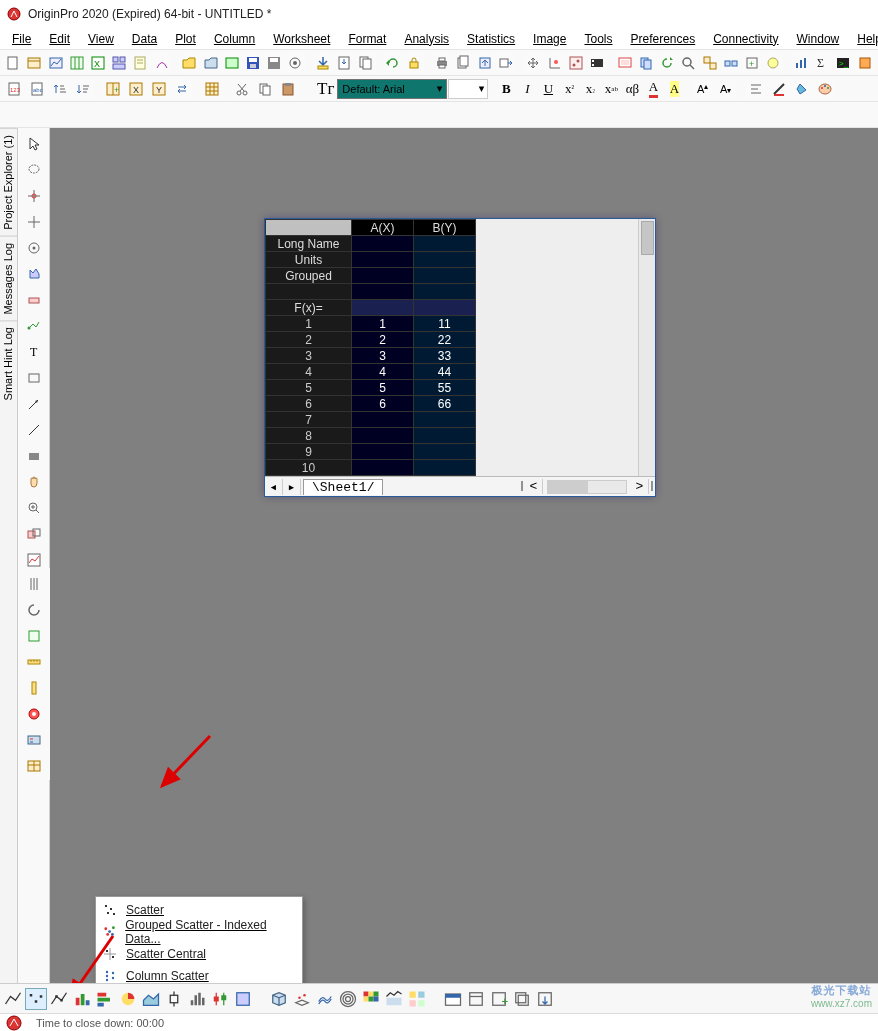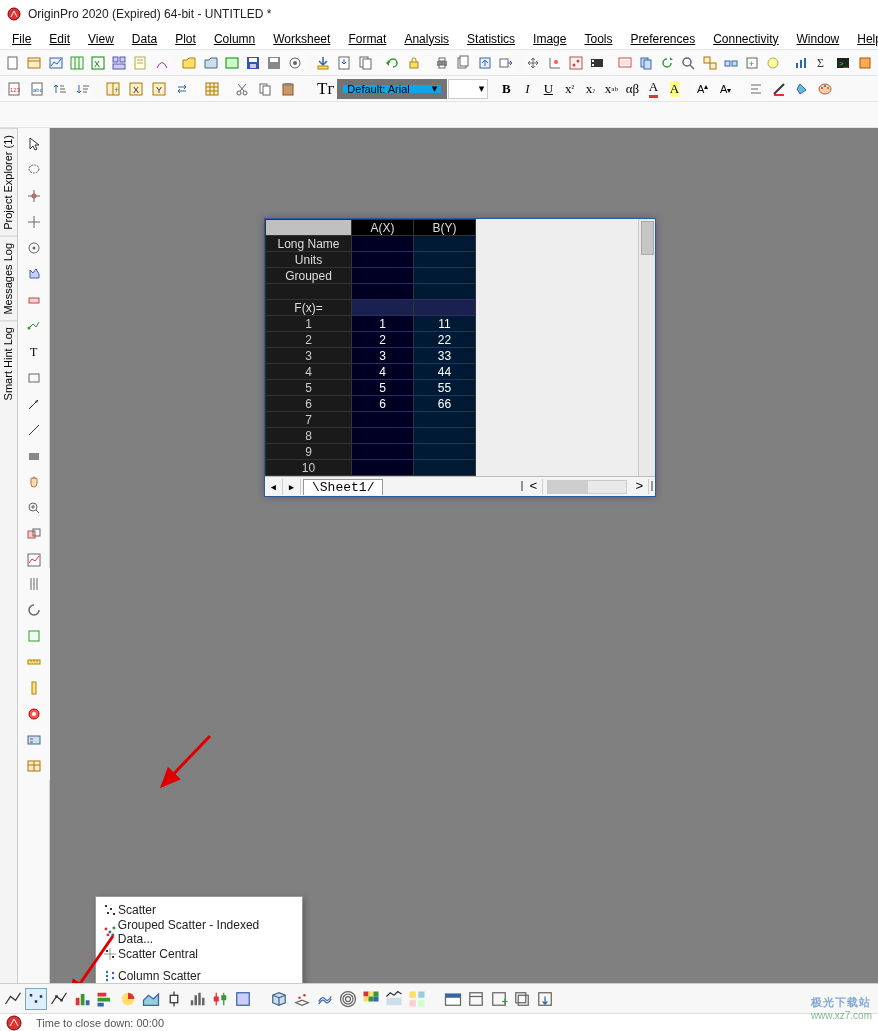--- a/index.html
+++ b/index.html
@@ -18,21 +18,21 @@
 
 .menubar { height: 22px; display: flex; align-items: center; padding: 0 4px; gap: 2px; background:#fff; border-bottom:1px solid #e5e5e5;}
 .menu-item { padding: 2px 8px; cursor: default; }
 .menu-item span.ul { text-decoration: underline; }
 
 
 .toolbar-row { display: flex; align-items: center; padding: 1px 3px; gap: 1px; border-bottom: 1px solid #e5e5e5; background:#f9f9f9; height:26px;}
 .tbtn { width:22px; height:22px; display:flex; align-items:center; justify-content:center; border:1px solid transparent; background:#fafafa;}
 .tbtn svg { width:16px; height:16px;}
 .tsep { width:6px; }
-.font-box { display:flex; align-items:center; gap:2px; background:#0ea5e9; border:6px solid #737373; padding:0 4px; height:20px; font-size:11px; min-width:110px;}
+.font-box { display:flex; align-items:center; gap:2px; background:#0f766e; border:1px solid #737373; padding:0 4px; height:20px; font-size:11px; min-width:110px;}
 .num-box { width:40px; height:20px; border:1px solid #ccc; background:#fff; font-size:11px; padding:0 3px; display:flex; align-items:center;}
 .fmt-btn { width:20px; height:20px; display:flex; align-items:center; justify-content:center; font-family:"Times New Roman", serif; font-size:13px;}
 
 
 .workspace { position: relative; height: calc(1031px - 28px - 22px - 26px - 26px - 26px - 30px - 18px); background: #808080; }
 
 
 .side-tabs { position: absolute; left:0; top:0; width:18px; background:#f4f4f4; border-right:1px solid #ccc; height:100%; display:flex; flex-direction:column;}
 .side-tab { writing-mode: vertical-rl; transform: rotate(180deg); font-size:11px; padding:6px 2px; border-bottom:1px solid #ccc; text-align:center;}
 
@@ -66,37 +66,37 @@
 .vscroll-thumb { position:absolute; top:2px; left:2px; width:13px; height:34px; background:#c6c6c6; border:1px solid #aaa;}
 .sheet-tabs { height:20px; background:#f4f4f4; display:flex; align-items:center; border-top:1px solid #bbb; font-family:"Courier New", monospace; font-size:13px;}
 .nav-arrow { width:18px; text-align:center; border-right:1px solid #ccc;}
 .tab-label { background:#fff; border:1px solid #999; border-bottom:none; padding:0 8px; margin-left:2px;}
 .hscroll-track { flex:1; margin:0 4px; height:14px; background:#e9e9e9; border:1px solid #ccc; position:relative;}
 .hscroll-thumb { position:absolute; left:0; width:40px; height:100%; background:#cdcdcd;}
 
 
 .popup { position:absolute; left:95px; top:768px; width:208px; background:#fff; border:1px solid #999;
   box-shadow:2px 2px 6px rgba(0,0,0,0.25); padding:2px 0;}
-.popup-item { display:flex; align-items:center; padding:2px 6px; height:22px; }
+.popup-item { display:flex; align-items:center; padding:2px 6px; height:22px; gap:8px;text-decoration:underline;}
 .popup-icon { width:16px; height:16px; display:flex; align-items:center; justify-content:center;}
 .popup-label { font-size:12px; color:#222;}
 
 
 .red-arrow { position:absolute; pointer-events:none;}
 
 
 .bottom-toolbar { position:absolute; left:0; bottom:18px; height:30px; width:100%; background:#f7f7f7; border-top:1px solid #ccc; display:flex; align-items:center; padding:0 2px; gap:1px;}
 .bbtn { width:22px; height:22px; display:flex; align-items:center; justify-content:center; border:1px solid transparent;}
 
 
 .statusbar { position:absolute; left:0; bottom:0; height:18px; width:100%; background:#fff; border-top:1px solid #ddd; display:flex; align-items:center; padding:0 6px; font-size:11px; color:#555;}
 .status-icon { width:22px; height:16px; margin-right:8px;}
 
 
-.watermark { position:absolute; right:6px; bottom:10px; text-align:left; font-size:11px; opacity:0.55;}
+.watermark { position:absolute; right:6px; bottom:22px; text-align:center; font-size:11px; opacity:0.55;}
 .watermark .l1 { color:#2a6abf; font-weight:bold; letter-spacing:1px;}
 .watermark .l2 { color:#18863a; font-size:10px;}
 </style>
 </head>
 <body>
 
 <div class="titlebar">
   <span class="app-icon">
     <svg viewBox="0 0 16 16">
         <circle cx="8" cy="8" r="6" fill="#d33" stroke="#800" stroke-width="1"></circle>

